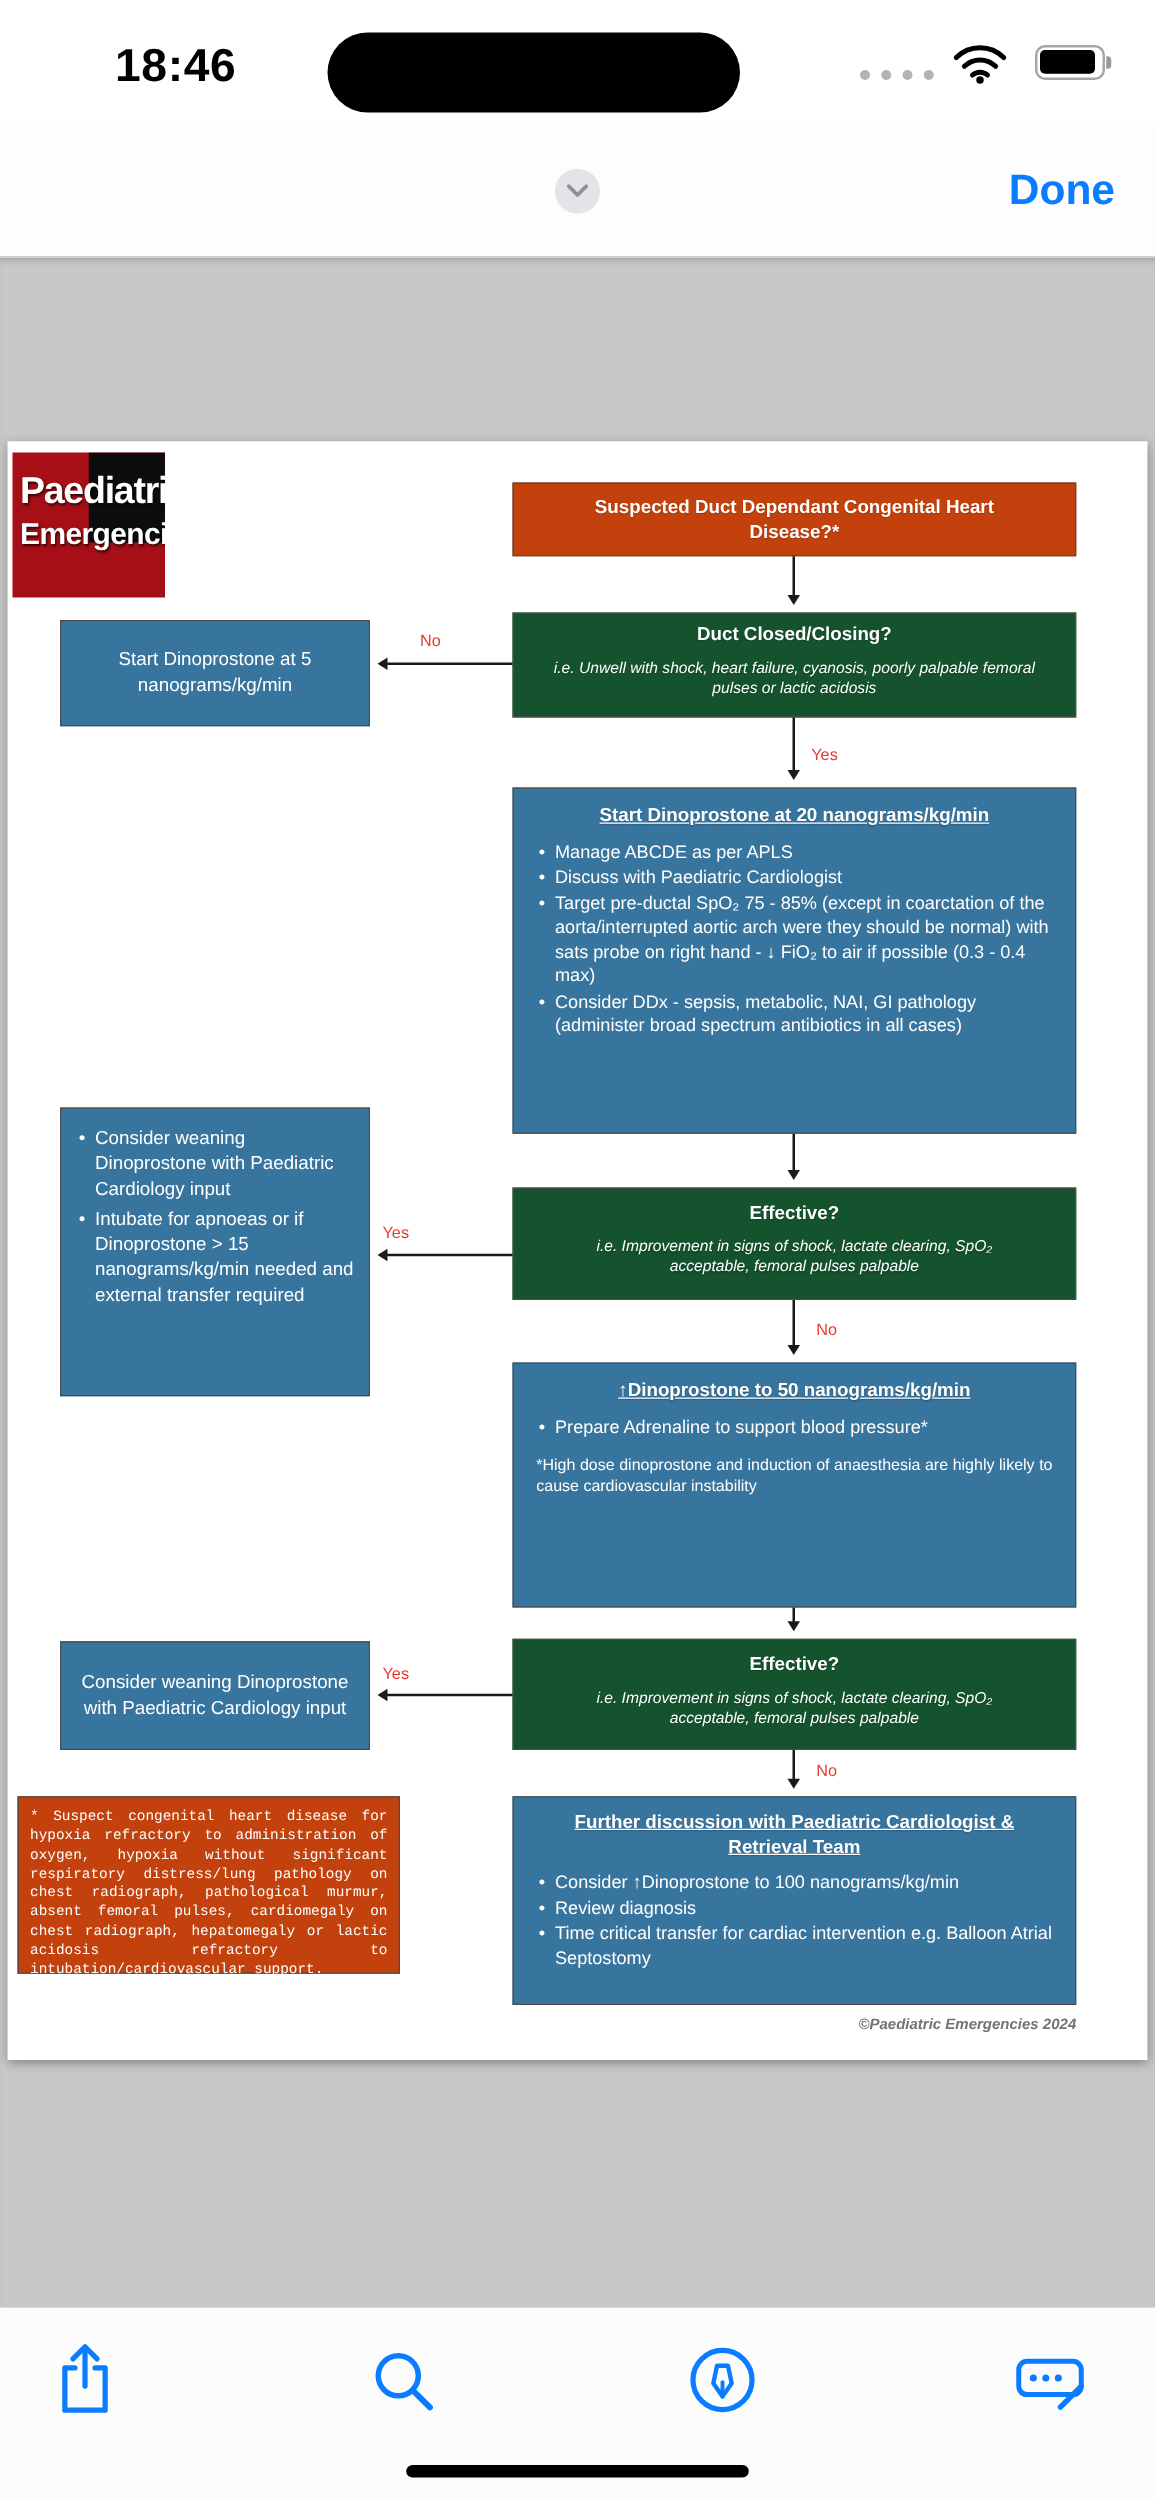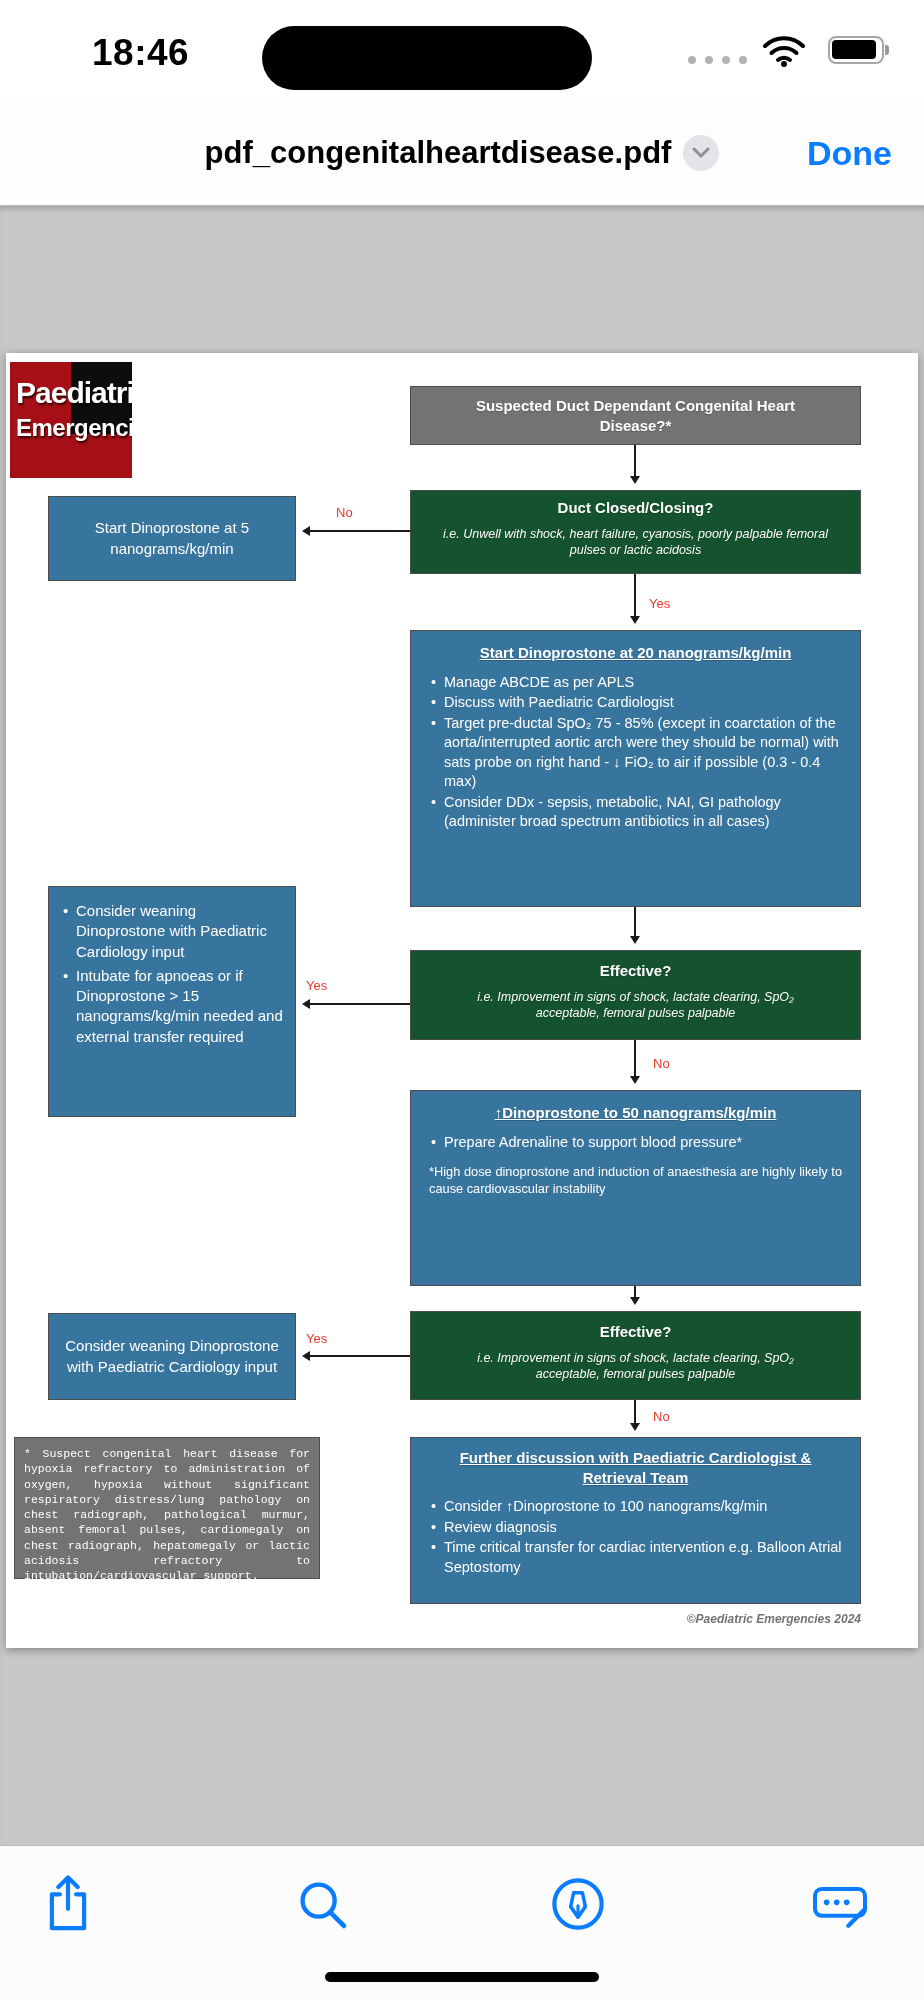--- a/index.html
+++ b/index.html
@@ -31,21 +31,21 @@
   .page { position:absolute; left:6px; top:147px; width:912px; height:1295px; background:#fff; box-shadow:0 2px 8px rgba(0,0,0,0.35); }
 
   
   .logo { position:absolute; left:4px; top:9px; width:122px; height:116px; background:#a50f15; overflow:hidden; }
   .logo-black { position:absolute; right:0; top:0; width:50%; height:62%; background:#0d0d0d; }
   .logo-l1 { position:absolute; left:6px; top:14px; font-size:30px; font-weight:700; color:#fff; text-shadow:1px 2px 2px rgba(0,0,0,0.7); letter-spacing:-1px; }
   .logo-l2 { position:absolute; left:6px; top:52px; font-size:24px; font-weight:700; color:#fff; text-shadow:1px 2px 2px rgba(0,0,0,0.7); letter-spacing:-0.5px; }
 
   
   .fbox { position:absolute; border:1.5px solid #4c4c4c; color:#fff; }
-  .purple { background:#737373; }
+  .purple { background:#c2410c; }
   .yellow { background:#14532d; }
   .blue   { background:#38759e; }
 
   .box-title { font-size:15px; font-weight:700; text-align:center; text-shadow:0 1px 1px rgba(0,0,0,0.2); line-height:1.3; }
   .box-title.underline { text-decoration:underline; }
   .box-sub { font-size:12.5px; font-style:italic; text-align:center; line-height:1.3; text-shadow:0 1px 1px rgba(0,0,0,0.2); margin-top:8px; }
   .center-text { display:flex; align-items:center; justify-content:center; text-align:center; font-size:15px; line-height:1.35; padding:8px 14px; }
 
   ul.fb-list { list-style:none; margin-top:10px; }
   ul.fb-list li { position:relative; padding-left:15px; font-size:14.5px; line-height:1.35; margin-bottom:1px; }
@@ -89,21 +89,20 @@
       <circle cx="22" cy="30" r="3" fill="#000"></circle>
     </svg>
   </div>
   <div class="battery">
       <div class="battery-fill"></div>
     </div>
 </div>
 
 <div class="navbar">
   <div class="nav-title-wrap">
-    <span class="nav-title">pdf_congenitalheartdisease.pdf</span>
     <span class="title-chevron">
       <svg width="18" height="12" viewBox="0 0 18 12" fill="none">
           <path d="M2 2 L9 9 L16 2" stroke="#8e8e93" stroke-width="3" stroke-linecap="round" stroke-linejoin="round"></path>
         </svg>
     </span>
   </div>
   <span class="done-btn">Done</span>
 </div>
 
 <div class="doc-area">

